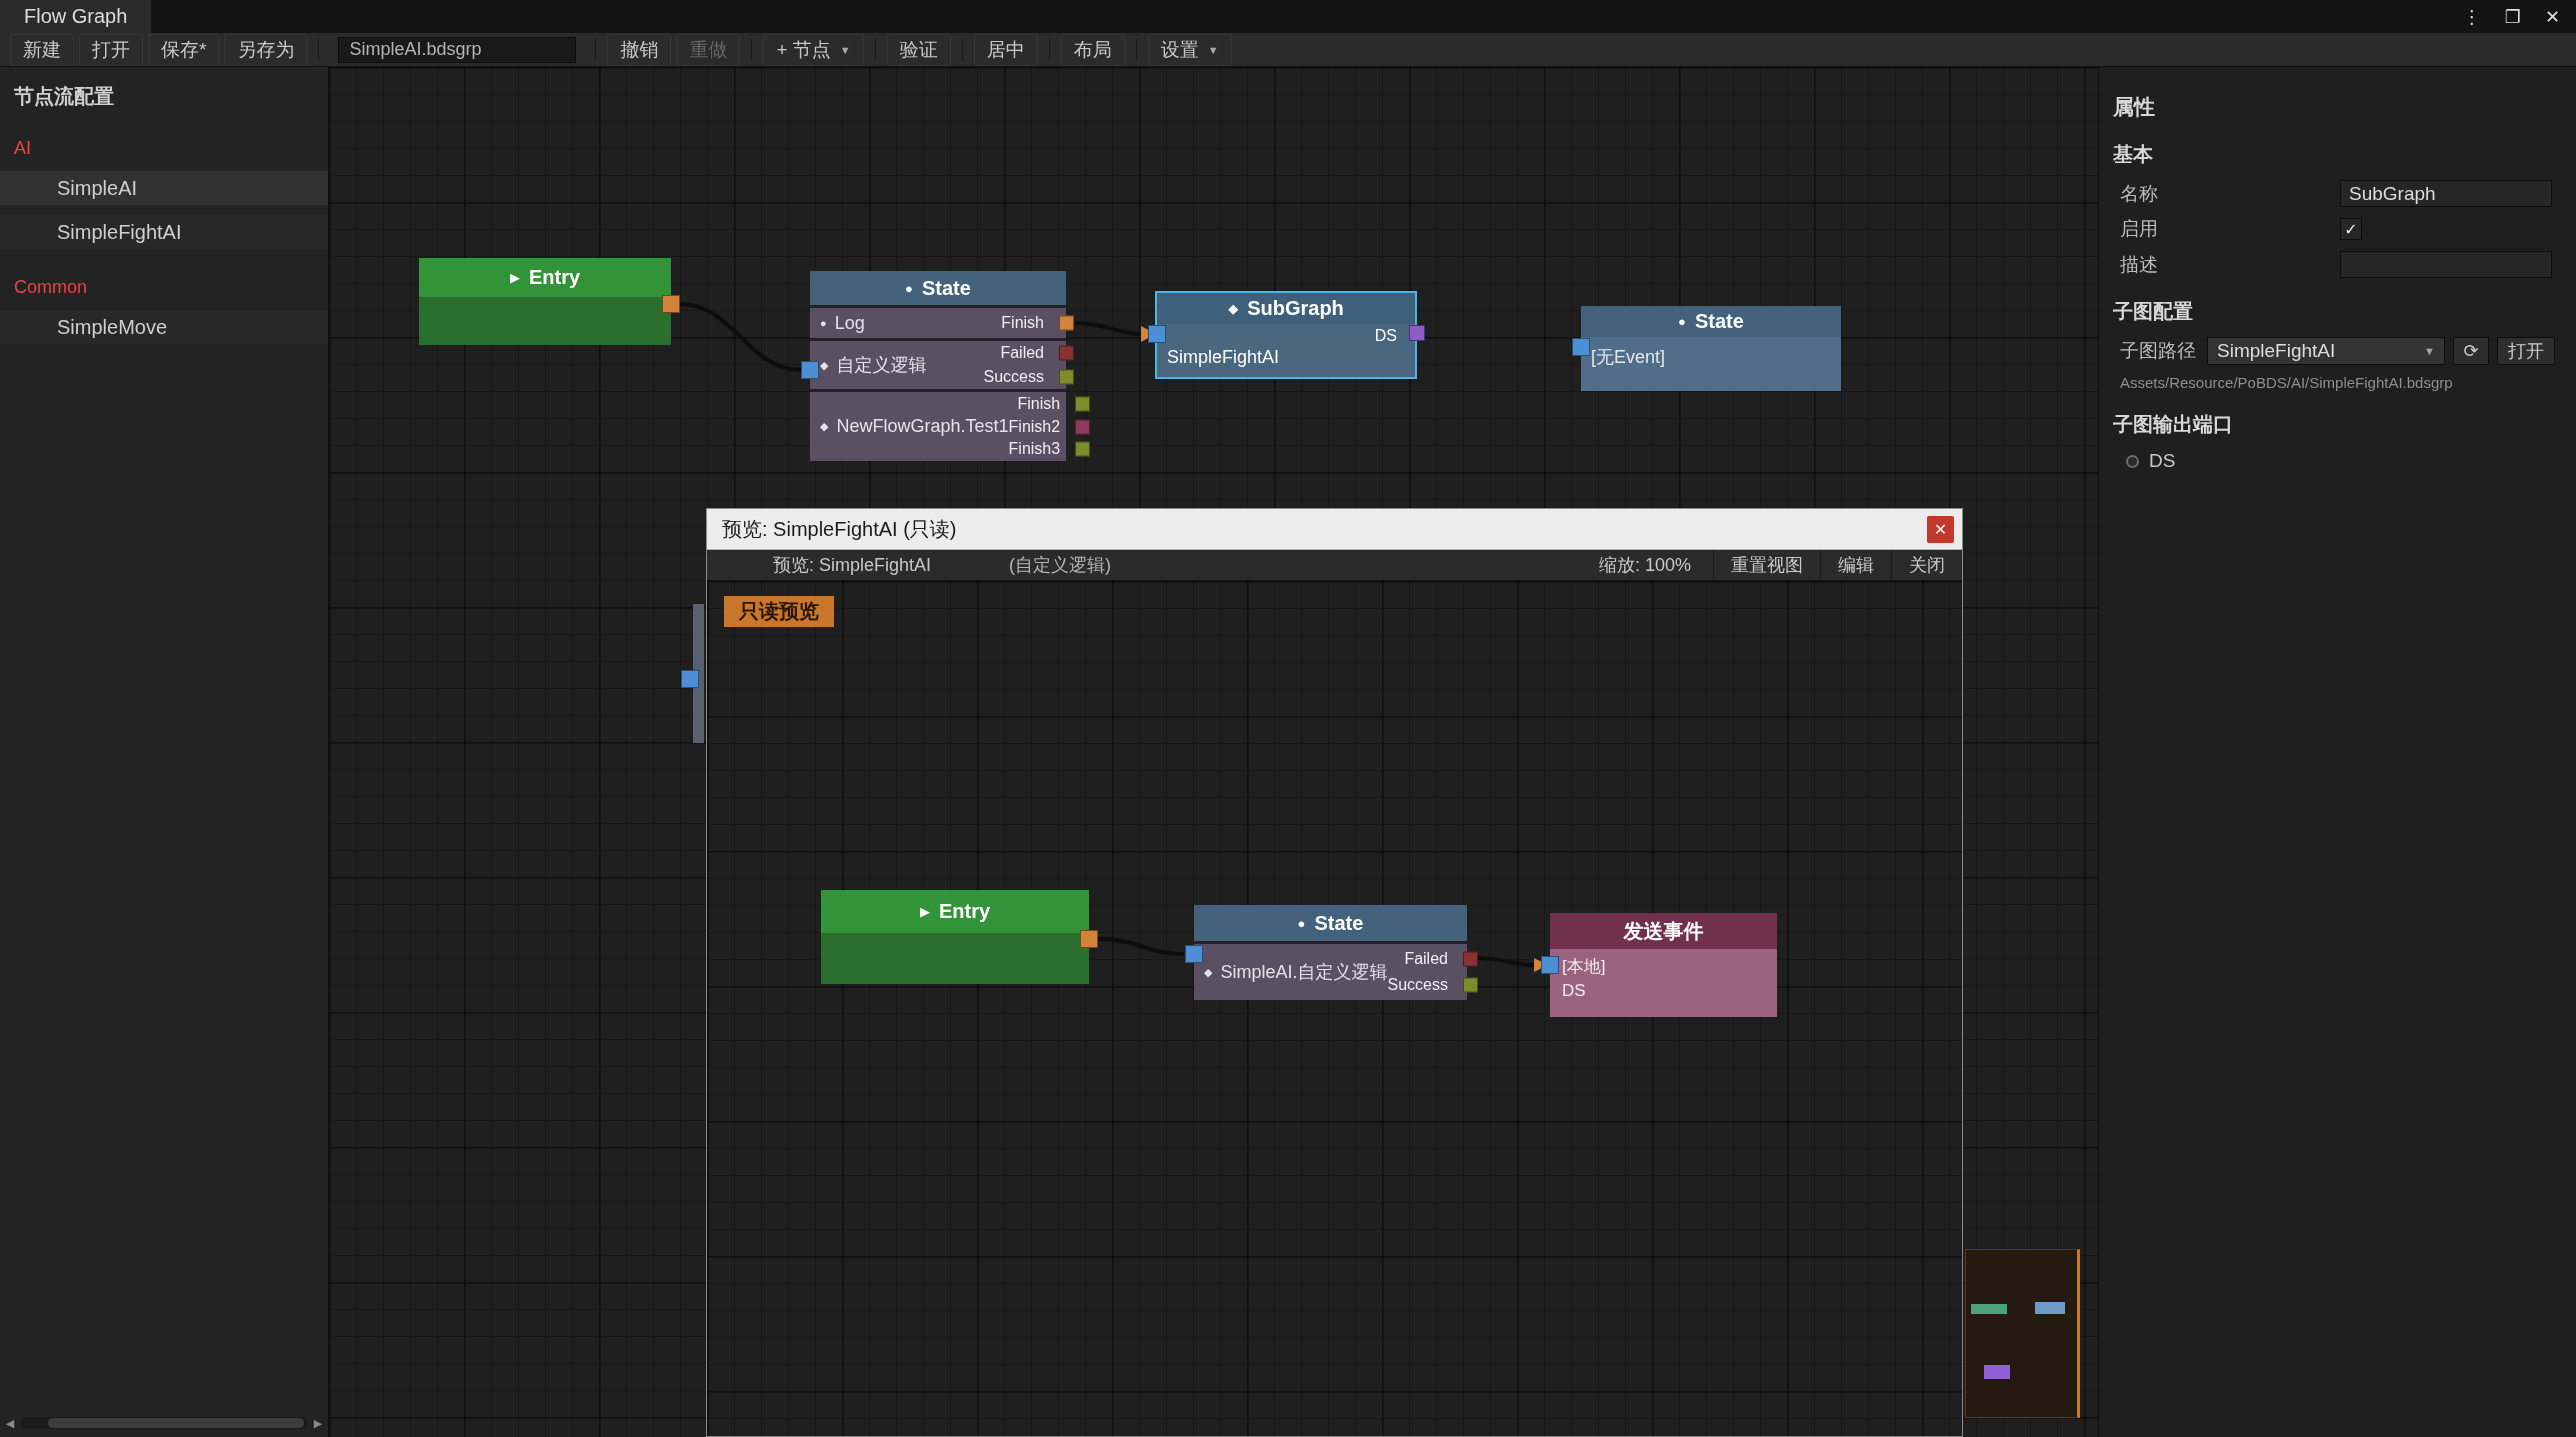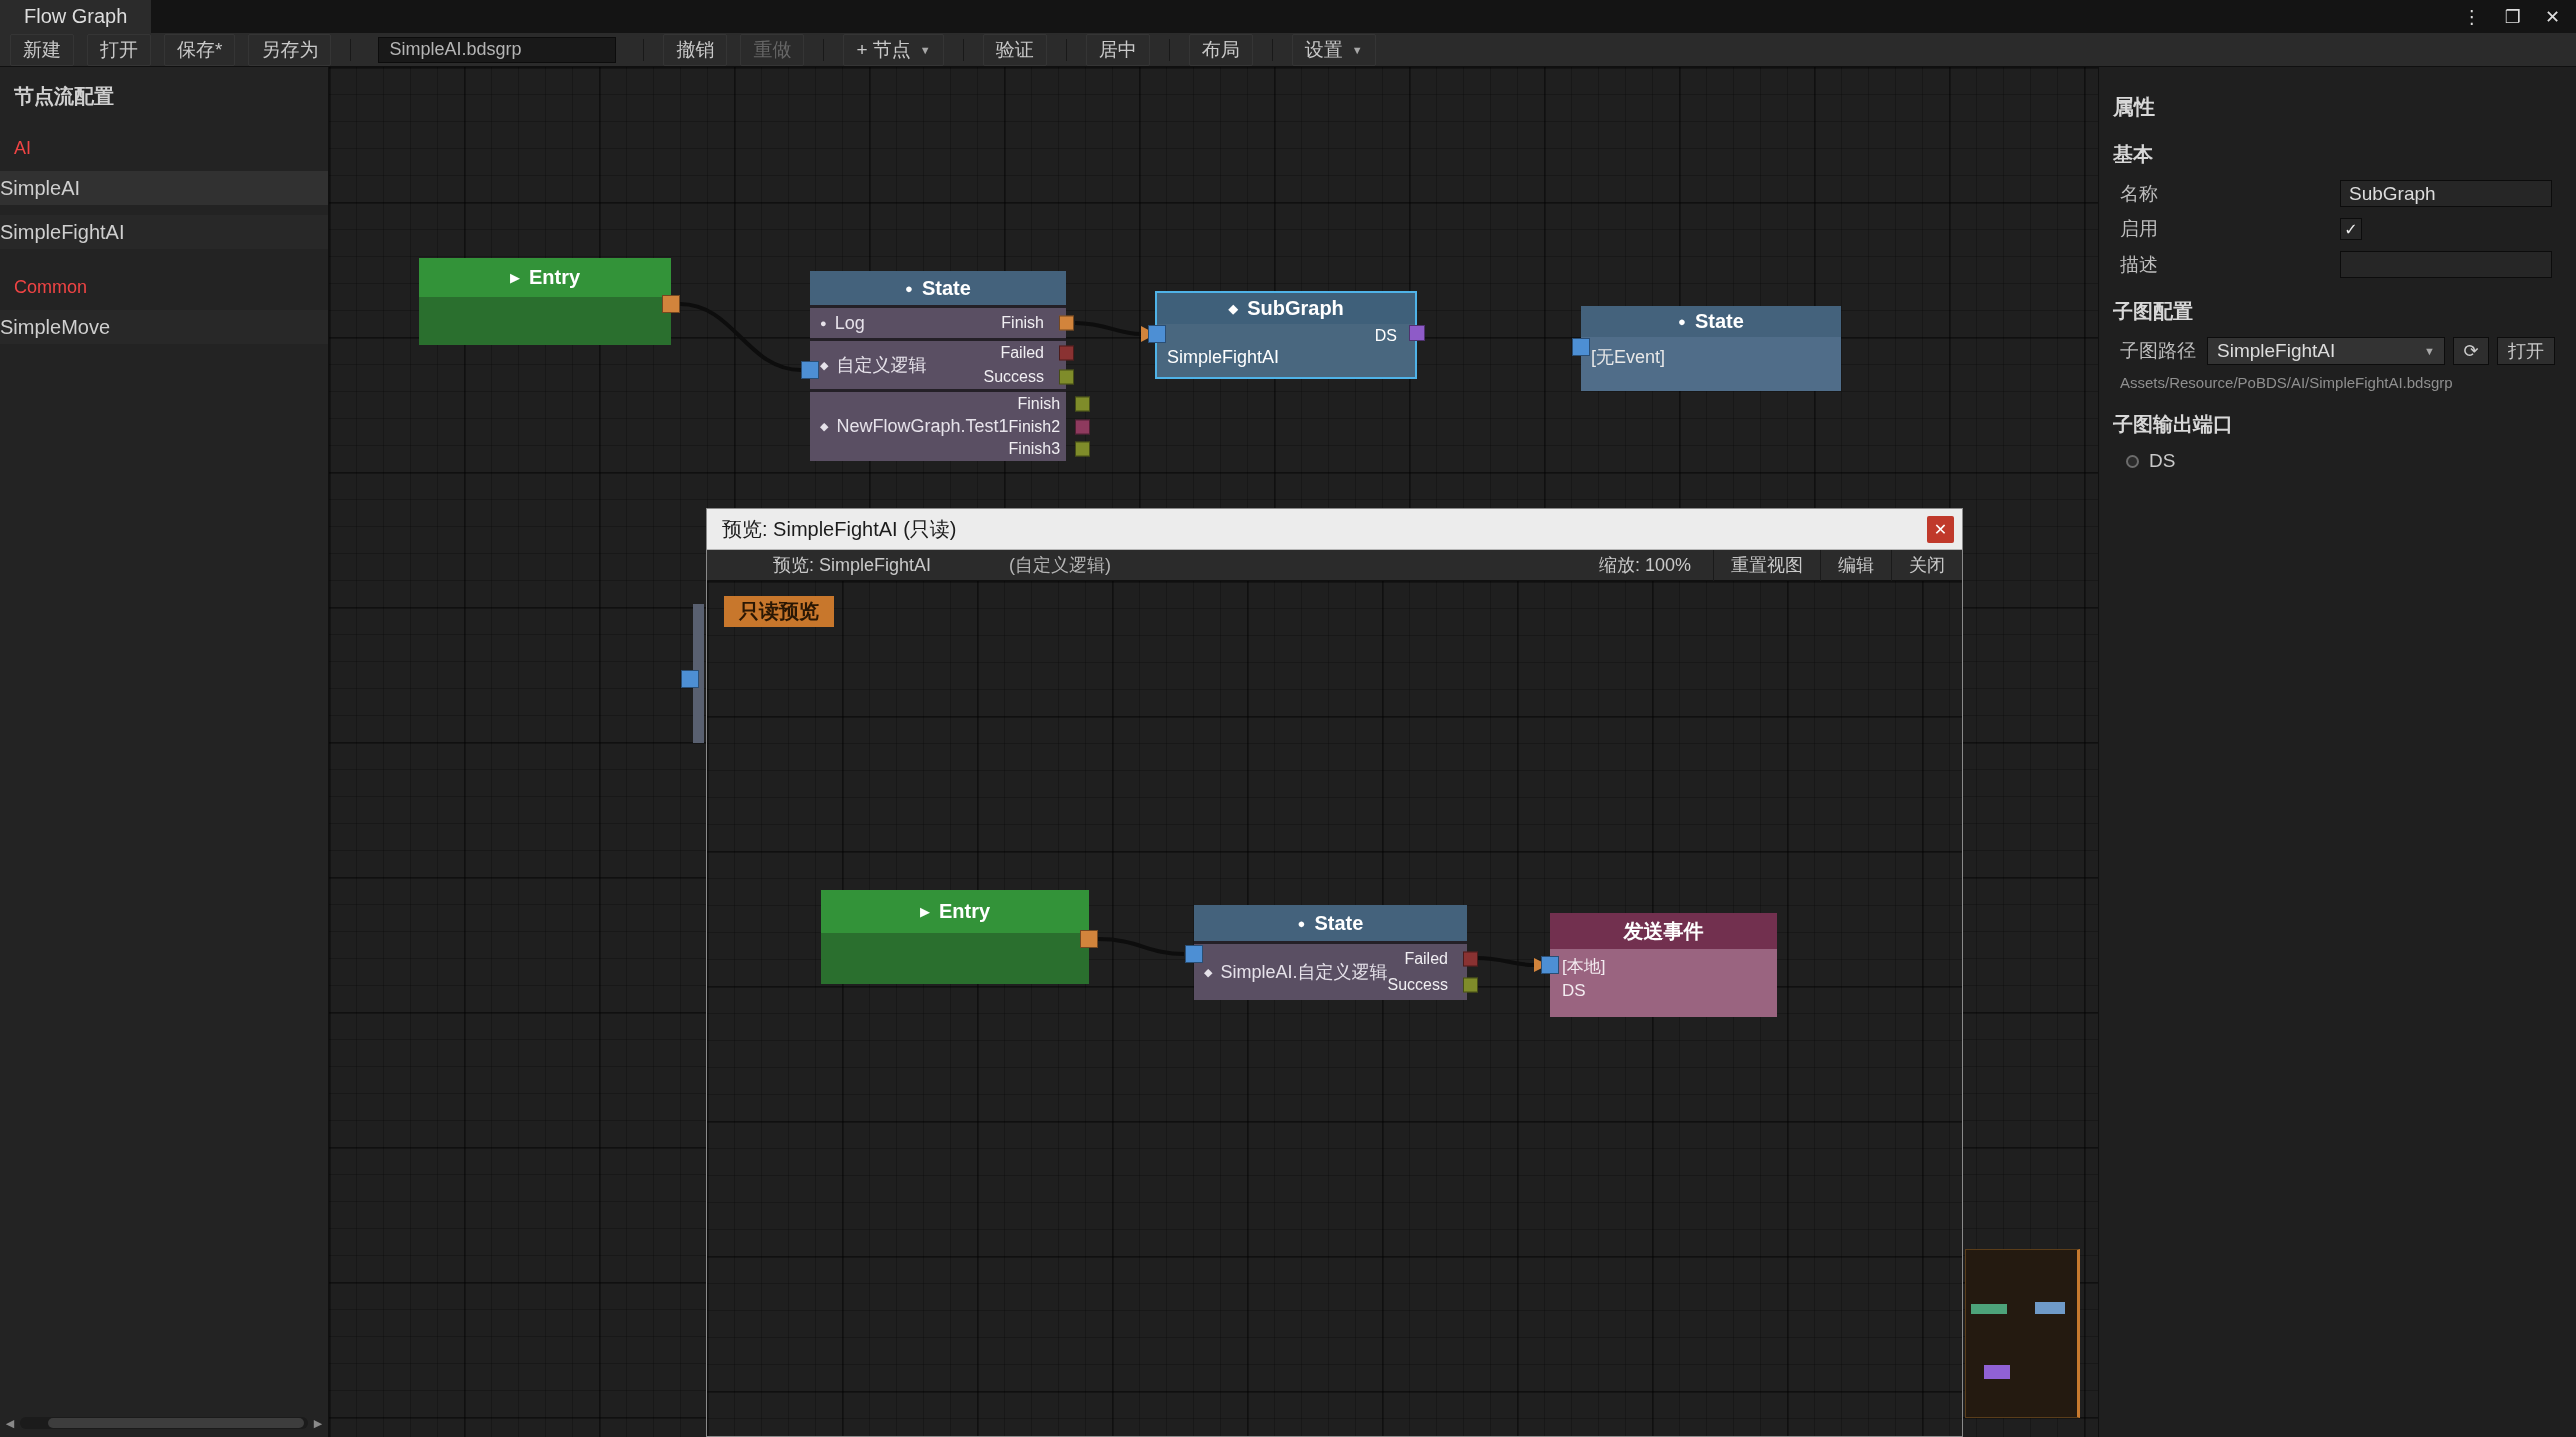--- a/index.html
+++ b/index.html
@@ -7,35 +7,35 @@
   .app{position:relative;width:2576px;height:1437px;background:#1e1e1e;overflow:hidden;
        font-family:"Liberation Sans","DejaVu Sans",sans-serif;color:#ccc}
 
   
   .titlebar{height:33px;background:#141414;display:flex;align-items:stretch}
   .app-tab{background:#2b2b2b;padding:8px 24px;display:flex;align-items:center;font-size:20px;color:#ddd}
   .win-controls{margin-left:auto;display:flex;align-items:center;gap:24px;padding-right:16px;font-size:18px;color:#ddd}
   .win-controls span{cursor:default}
 
   
-  .toolbar{height:34px;background:#2b2b2b;border-bottom:1px solid #101010;display:flex;align-items:center;gap:13px;padding:0 10px;font-size:19px}
+  .toolbar{height:34px;background:#2b2b2b;border-bottom:1px solid #101010;display:flex;align-items:center;gap:5px;padding:0 10px;font-size:19px}
   .tbtn{background:none;border:1px solid rgba(255,255,255,.05);border-radius:2px;color:#c9c9c9;font:inherit;font-size:19px;padding:2px 12px;display:flex;align-items:center;gap:9px}
   .tbtn.disabled{color:#666}
   .caret{font-size:11px;color:#a8a8a8}
   .tsep{width:1px;height:22px;background:#191919;margin:0 6px}
   .tfield{width:238px;height:26px;background:#191919;border:1px solid #0c0c0c;color:#b5b5b5;font-size:18px;display:flex;align-items:center;padding:0 10px;margin:0 8px}
 
   
   .main{position:absolute;top:67px;left:0;right:0;bottom:0}
 
   
   .sidebar{position:absolute;left:0;top:0;bottom:0;width:329px;background:#232323;border-right:1px solid #101010}
   .sb-title{font-size:20px;font-weight:bold;color:#d0d0d0;padding:16px 0 0 14px}
   .sb-group{font-size:18px;color:#ef4444;margin:28px 0 12px 14px}
-  .sb-item{height:34px;margin-bottom:10px;display:flex;align-items:center;font-size:20px;color:#cfcfcf;background:#282828;cursor:default}
+  .sb-item{height:34px;margin-bottom:10px;display:flex;align-items:center;padding-left:57px;font-size:20px;color:#cfcfcf;background:#282828;cursor:default}
   .sb-item.active{background:#313131}
   .hscroll{position:absolute;bottom:6px;left:0;right:0;height:16px;display:flex;align-items:center}
   .hs-arrow{width:20px;text-align:center;font-size:11px;color:#8a8a8a}
   .hs-track{position:relative;flex:1;height:12px;background:#1b1b1b;border-radius:6px}
   .hs-thumb{position:absolute;left:28px;width:256px;top:1px;height:10px;background:#3d3d3d;border-radius:5px}
 
   
   .canvas{position:absolute;left:329px;top:0;right:478px;bottom:0;overflow:hidden}
   .gridbg{background-color:#1f1f1f;
     background-image:

